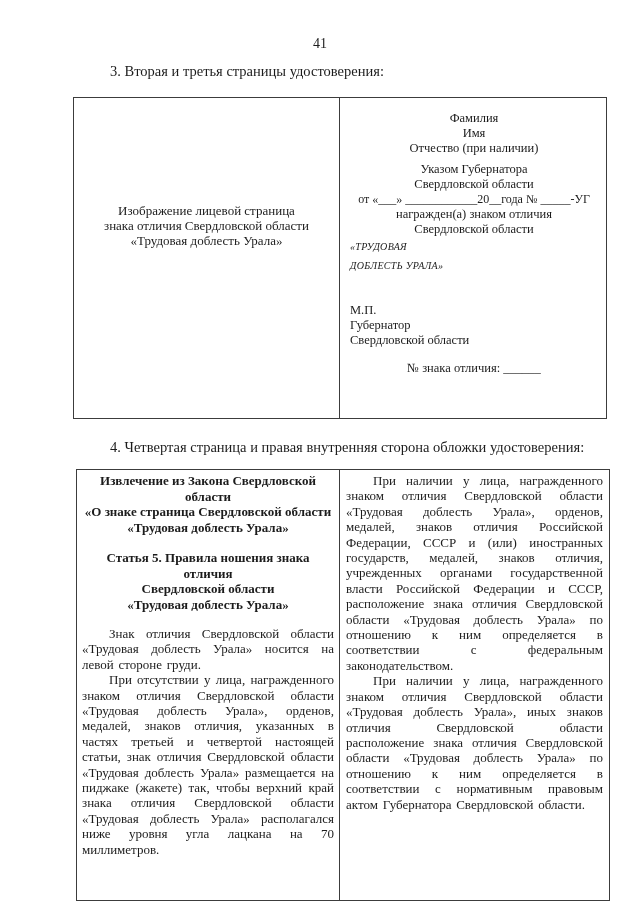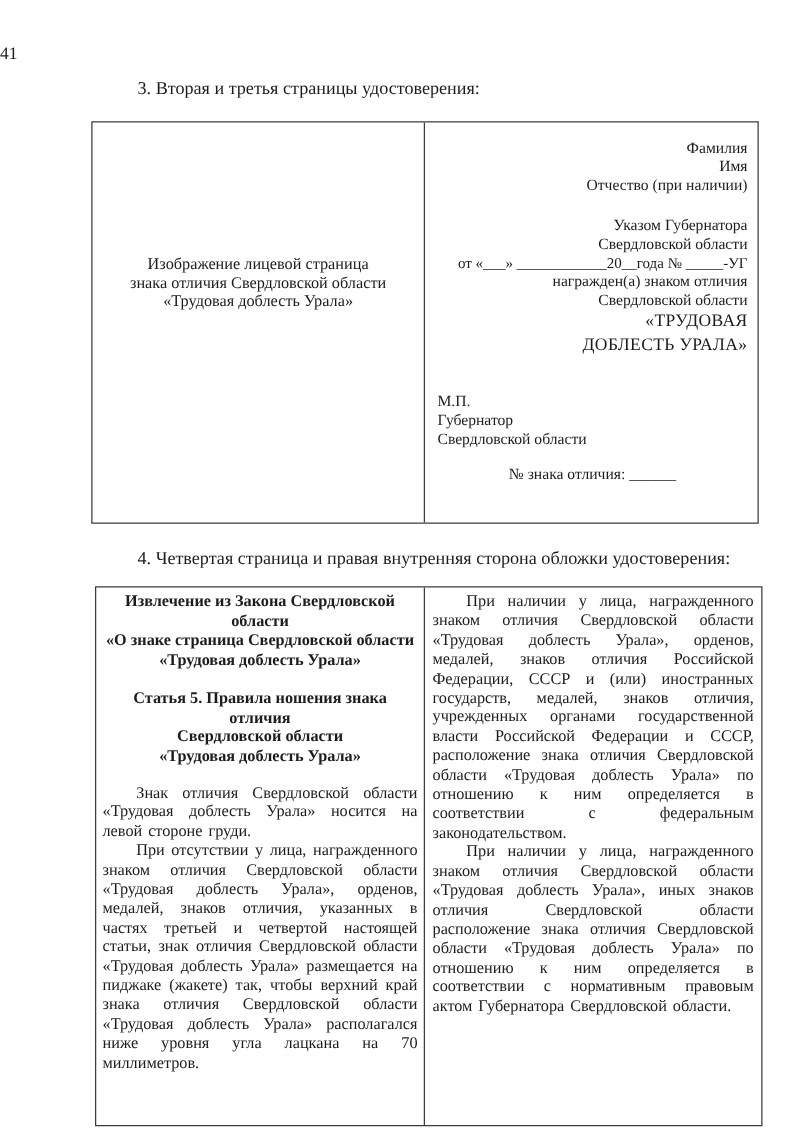--- a/index.html
+++ b/index.html
@@ -6,21 +6,21 @@
   .page{
     position:relative;
     width:640px;height:905px;
     background:#ffffff;
     color:#1c1c1c;
     font-family:"Liberation Serif","DejaVu Serif",serif;
     overflow:hidden;
   }
   .page-number{
     padding-top:34px;
-    text-align:left;
+    text-align:center;
     font-size:14px;
     line-height:19px;
   }
   .section-heading{
     margin:9px 0 0 110px;
     font-size:14.5px;
     line-height:18px;
     white-space:nowrap;
   }
   .section-heading.second{
@@ -43,28 +43,29 @@
     font-size:13px;
     line-height:15.2px;
   }
   .cert-right{
     box-sizing:border-box;
     width:267px;
     padding:13px 8px 0 10px;
     font-size:12.5px;
     line-height:15px;
   }
-  .cert-right .centered{text-align:right;}
-  .cert-right .decree{margin-top:17px;}
+  .cert-right .centered{text-align:center;}
+  .cert-right .decree{margin-top:6px;}
   .cert-right .nowrap{white-space:nowrap;font-size:12px;}
   .award-title{
-    text-align:right;
-    font-size:14px;
+    text-align:left;
+    font-size:10px;
     line-height:19px;
     letter-spacing:0.3px;
+    font-style:italic;
   }
   .seal-mark{margin-top:28px;text-align:left;}
   .signatory{margin-top:0;text-align:left;}
   .badge-number{margin-top:13px;text-align:center;}
   
   .law-table{
     box-sizing:border-box;
     margin:13px 0 0 76px;
     width:534px;height:432px;
     border:1.5px solid #3c3c3c;

